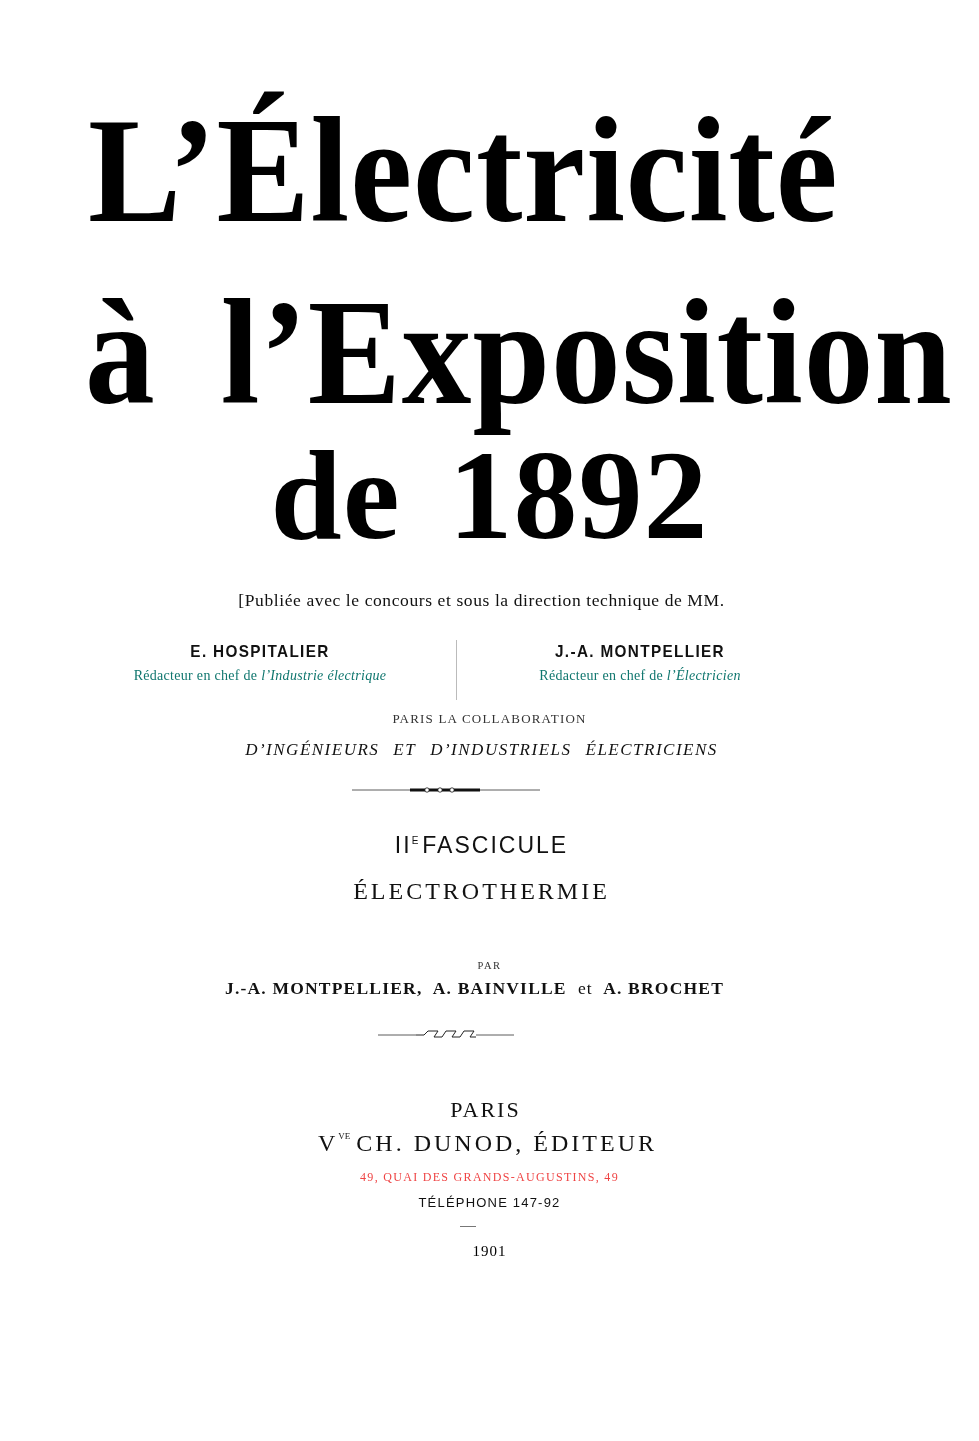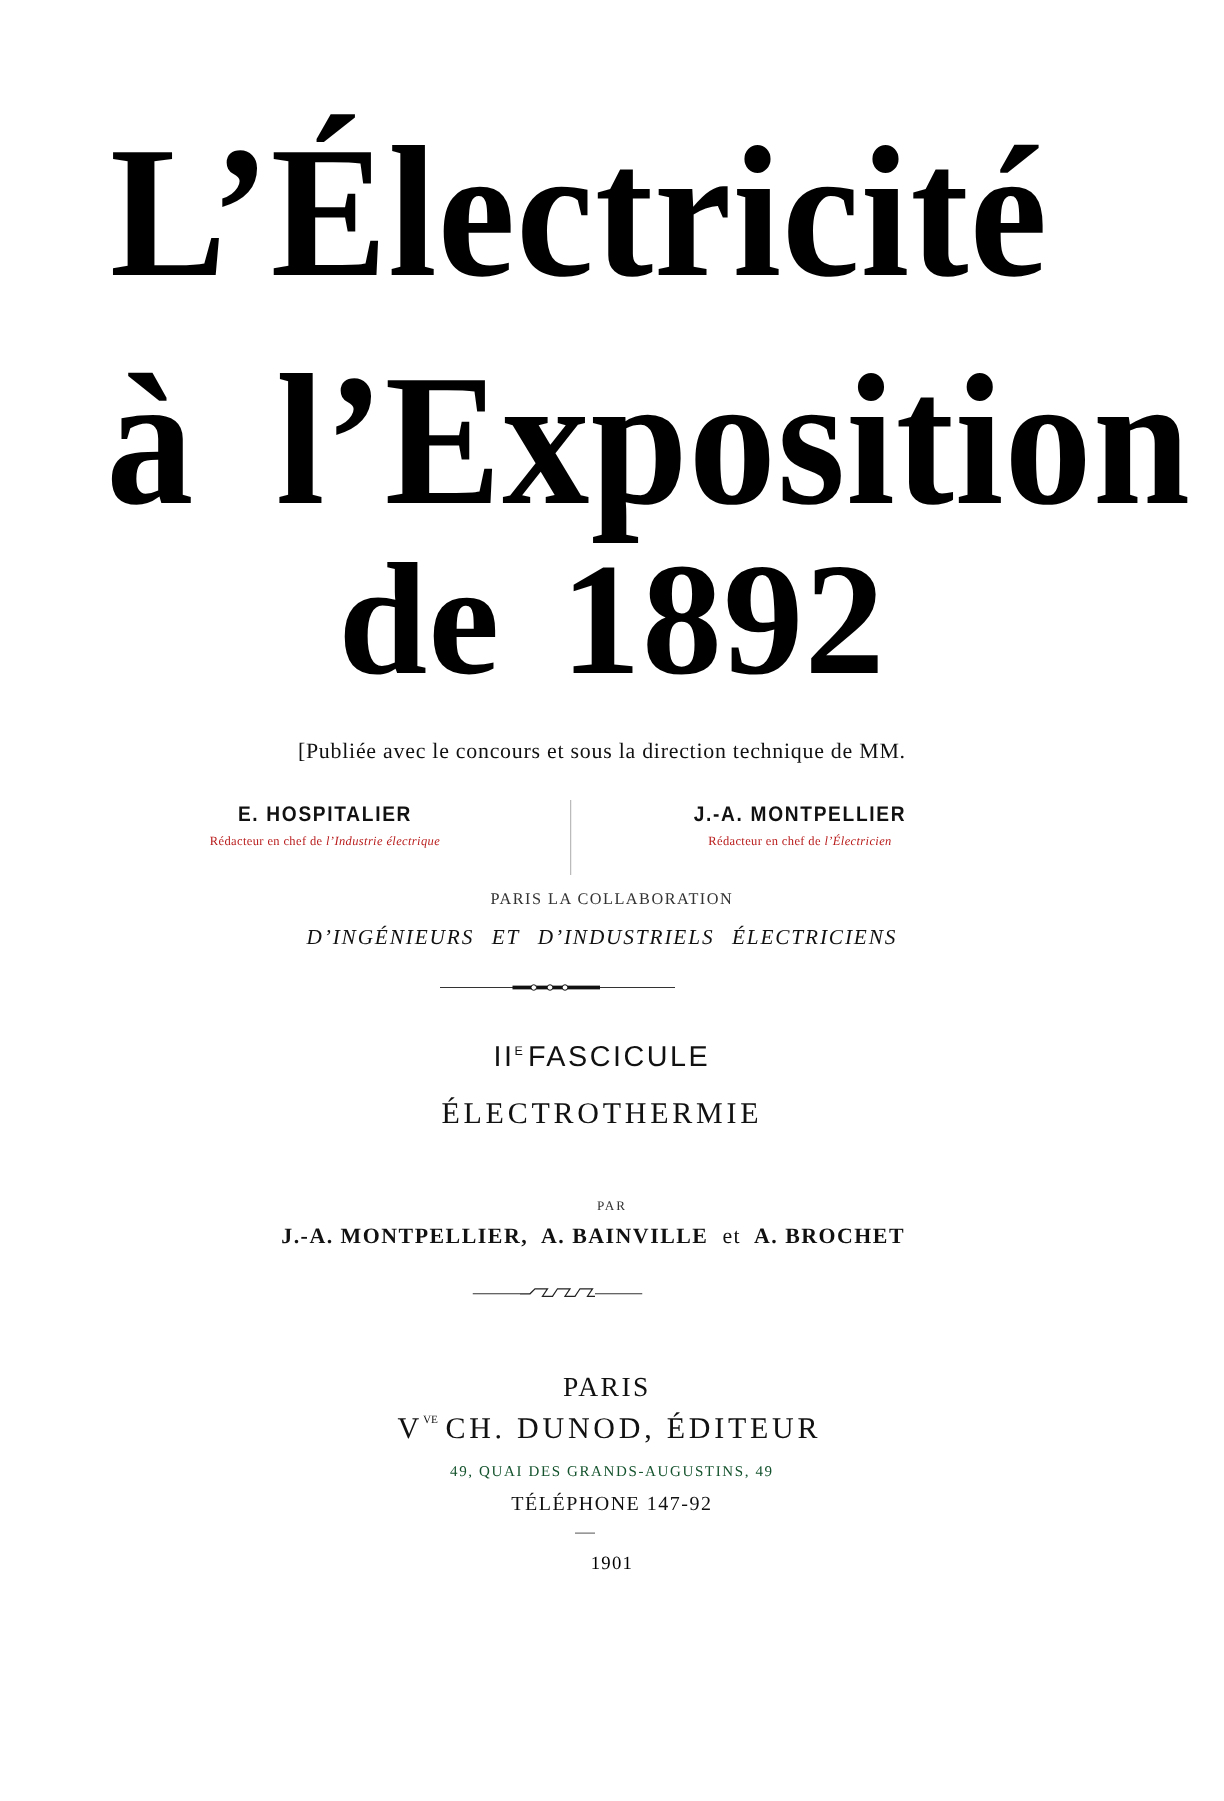--- a/index.html
+++ b/index.html
@@ -14,21 +14,21 @@
     #t2 .gap { display: inline-block; width: 70px; }
     #t3 { top: 425px; left: 0; font-size: 128px; line-height: 140px; padding-right: 10px; }
     #t3 .gap { display: inline-block; width: 48px; }
 
     .serif { font-family: "Liberation Serif", "DejaVu Serif", serif; }
     .sans { font-family: "Liberation Sans", "DejaVu Sans", sans-serif; }
 
     #pub { top: 590px; font-size: 17.5px; letter-spacing: 0.6px; left: -8px; }
     .col { position: absolute; text-align: center; white-space: nowrap; }
     .name { font-family: "Liberation Sans", "DejaVu Sans", sans-serif; font-weight: bold; font-size: 17px; letter-spacing: 1.5px; transform: scaleX(0.9); }
-    .role { font-family: "Liberation Serif", "DejaVu Serif", serif; font-size: 10px; color: #b91c1c; margin-top: 6px; letter-spacing: 0.3px; }
+    .role { font-family: "Liberation Serif", "DejaVu Serif", serif; font-size: 14px; color: #0f766e; margin-top: 6px; letter-spacing: 0.3px; }
     .role i { font-style: italic; }
     #col-left { left: 115px; width: 290px; top: 642px; }
     #col-right { left: 505px; width: 270px; top: 642px; }
     #divider-v { position: absolute; left: 456px; top: 640px; width: 1px; height: 60px; background: #bbb; }
 
     #avec { top: 711px; font-size: 13px; letter-spacing: 1.2px; color: #333; }
     #ingen { top: 740px; font-size: 17px; letter-spacing: 1.5px; font-style: italic; left: -8px; }
     #ingen .gap { display: inline-block; width: 14px; }
     #orn1 { position: absolute; top: 787px; left: 352px; width: 188px; height: 6px; }
 
@@ -36,22 +36,22 @@
     #fasc sup { font-size: 10px; vertical-align: 9px; letter-spacing: 0; margin-right: 4px; }
     #electro { top: 878px; font-size: 24px; letter-spacing: 3px; left: -8px; }
     #par { top: 935px; font-size: 10.5px; letter-spacing: 1.5px; color: #333; margin-top: 25px; }
     #authors { top: 978px; font-size: 17.5px; font-weight: bold; letter-spacing: 1.2px; left: -15px; }
     #authors .et { font-weight: normal; }
     #orn2 { position: absolute; top: 1029px; left: 378px; width: 136px; height: 10px; }
 
     #paris { top: 1097px; font-size: 22px; letter-spacing: 2px; left: -4px; }
     #dunod { top: 1130px; font-size: 24px; letter-spacing: 3px; left: -2px; }
     #dunod sup { font-size: 9px; vertical-align: 12px; letter-spacing: 0; margin-right: 6px; }
-    #quai { top: 1170px; font-size: 12px; letter-spacing: 1.3px; color: #14532d; }
-    #tel { top: 1195px; font-size: 16px; letter-spacing: 1.2px; font-family: Liberation Serif, serif; }
+    #quai { top: 1170px; font-size: 12px; letter-spacing: 1.3px; color: #ef4444; }
+    #tel { top: 1195px; font-size: 13px; letter-spacing: 1.2px; }
     #dash { position: absolute; top: 1226px; left: 460px; width: 16px; height: 1px; background: #777; }
     #year { top: 1243px; font-size: 15px; letter-spacing: 1px; color: #000000; }
   </style>
 </head>
 <body>
 
 <div class="abs t-big" id="t1">L’Électricité</div>
 
 <div class="abs t-big" id="t2">
   <span>à</span><span class="gap"></span><span>l’Exposition</span>

